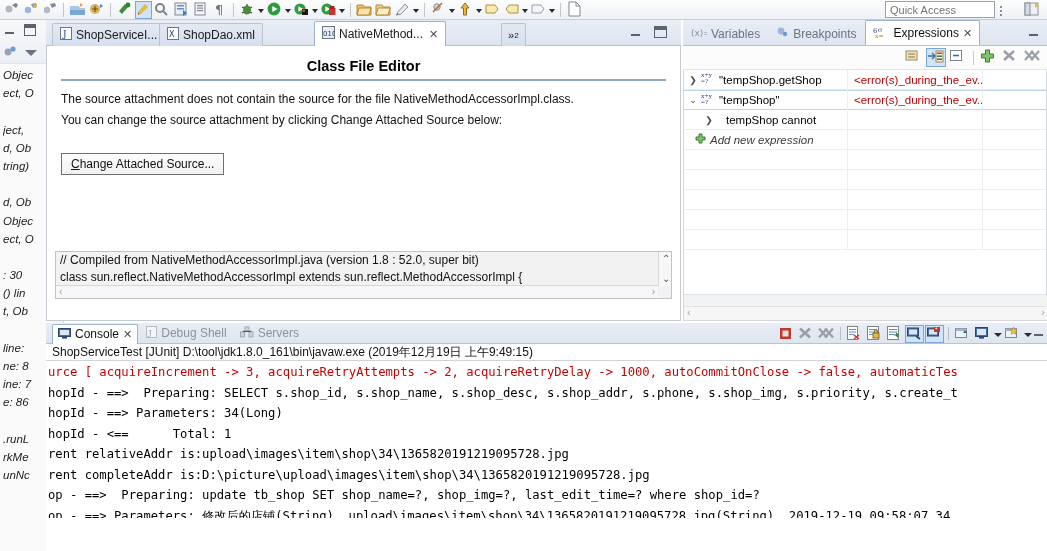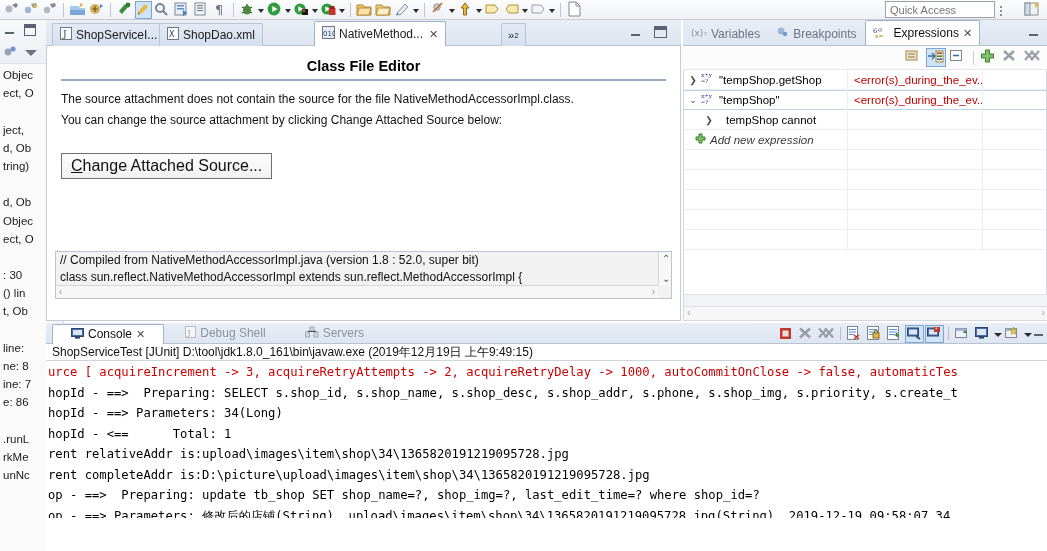--- a/index.html
+++ b/index.html
@@ -44,20 +44,21 @@
   .qa-dots i { display: block; width: 2px; height: 2px; background: #8a8f96; margin: 2px 0; }
   .persp-btn {
     position: absolute; right: 4px; top: 1px; width: 20px; height: 18px;
   }
 
   
   .left-rail {
     position: absolute; left: 0; top: 20px; width: 64px; height: 531px;
     background: #fafafa; border-right: 1px solid #cfd3da;
     overflow: hidden;
+    font-style: italic;
   }
   .rail-head {
     position: relative; height: 44px; border-bottom: 1px solid #e2e5ea;
     background: linear-gradient(#f7f8fa,#eceff4);
   }
   .rail-min {
     position: absolute; left: 4px; top: 6px; width: 11px; height: 10px;
   }
   .rail-min::after { content:""; position:absolute; left:1px; bottom:2px; width:9px; height:2px; background:#5b6170; }
   .rail-max {
@@ -125,21 +126,21 @@
   }
   .cfe-title { font-size: 14.5px; font-weight: bold; margin: 2px 0 0 0; text-align: center; }
   .snf-title { font-size: 12px; font-weight: bold; margin-top: 44px; }
   .snf-rule { height: 2px; background: #93a7bd; margin: 5px 0 8px 0; }
   .snf-line { font-size: 12px; line-height: 21px; color: #111; }
   .chg-btn {
     margin-top: 22px;
     display: inline-block;
     border: 1px solid #707070;
     background: linear-gradient(#fdfdfd,#f1f1f1);
-    padding: 3px 9px; font-size: 16px; color: #111;
+    padding: 3px 9px; font-size: 12px; color: #111;
   }
   .chg-btn u { text-decoration: underline; }
   .code-box {
     position: absolute; left: 8px; right: 8px; top: 205px; height: 48px;
     border: 1px solid #bfc4cc; background: #f2f2f2;
   }
   .code-box .codeline {
     font-family: "Liberation Sans", sans-serif;
     font-size: 12px; line-height: 17px; color: #111;
     padding-left: 4px; white-space: nowrap;
@@ -213,21 +214,21 @@
   .console {
     position: absolute; left: 46px; top: 323px; width: 1001px; height: 228px;
     background: #fff;
   }
   .cons-tabbar {
     position: relative; height: 21px;
     background: linear-gradient(#e9eef6,#dde5f0);
     border-bottom: 1px solid #b8c2d0;
     display: flex; align-items: center; gap: 3px; padding-left: 6px;
   }
-  .cons-tab { display:flex; align-items:center; gap:4px; font-size:12px; padding:0 18px; height:19px; white-space:nowrap;}
+  .cons-tab { display:flex; align-items:center; gap:4px; font-size:12px; padding:0 5px; height:19px; white-space:nowrap;}
   .cons-tab.active { background:#fff; border:1px solid #9fb2cb; border-bottom:none; color:#111; height:20px; margin-top:1px; border-radius:2px 2px 0 0;}
   .cons-tab.inactive { color:#8b929c; }
   .cons-tab .x { font-size:11px; color:#4a4a4a;}
   .cons-tools {
     position:absolute; right:2px; top:0px; height:21px;
     display:flex; align-items:center; gap:1px;
   }
   .ct { width:19px; height:18px; position:relative; display:inline-block;}
   .ct.sel { background:#cfe4f7; border:1px solid #7da7d0; }
   .ct-sep { width:1px;height:13px;background:#b9bec6;margin:0 3px;}

